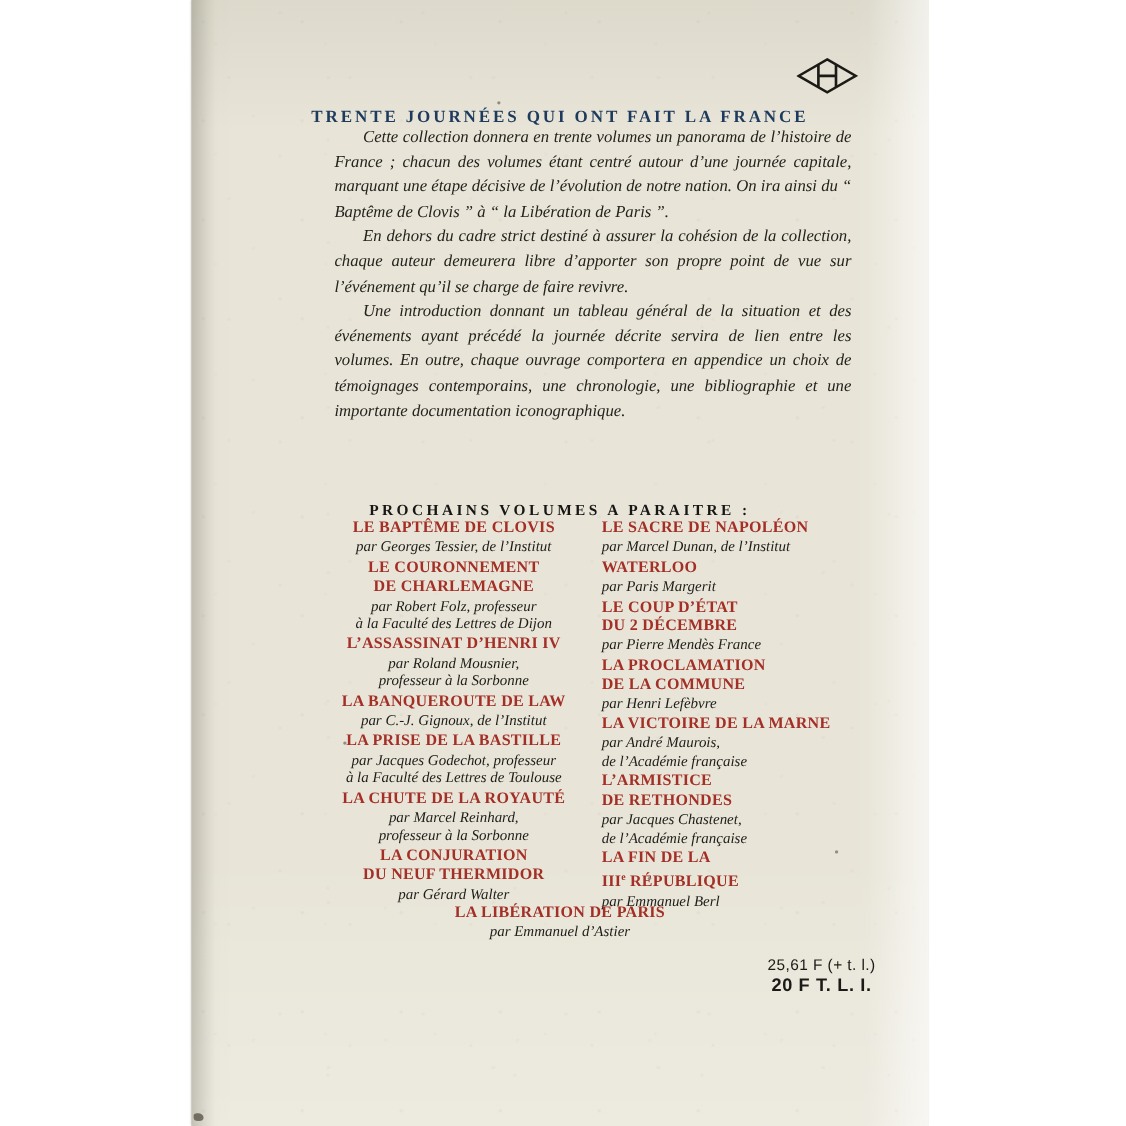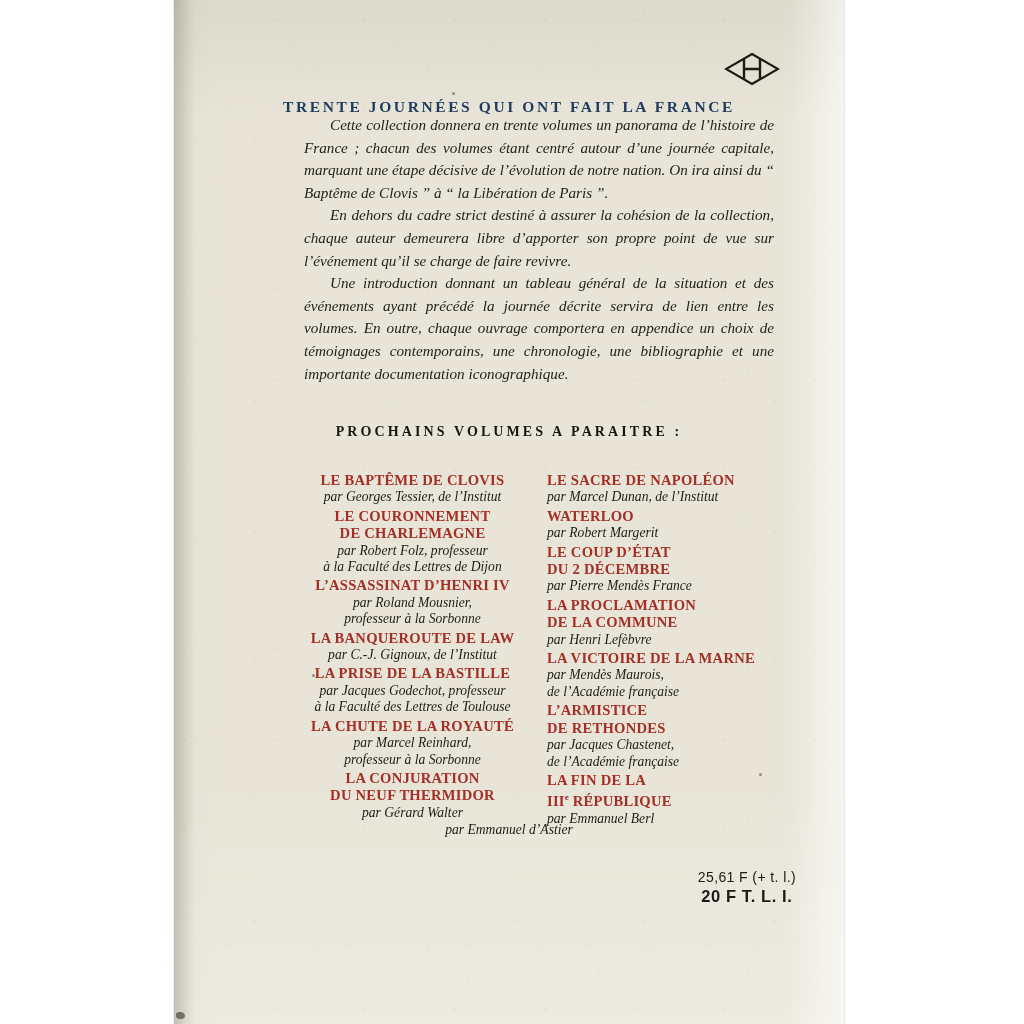--- a/index.html
+++ b/index.html
@@ -130,21 +130,21 @@
   #blurb p {
     margin: 0 0 0 0;
     text-indent: 26px;
   }
   #blurb p:last-child { margin-bottom: 0; }
 
   
   #upcoming-heading {
     position: absolute;
     left: 0; right: 0;
-    top: 424px;
+    top: 457px;
     text-align: center;
     color: #171614;
     font-size: 14px;
     font-weight: bold;
     letter-spacing: 3.1px;
     font-family: "Liberation Serif", "DejaVu Serif", serif;
   }
 
   
   #columns {
@@ -260,41 +260,42 @@
             <div class="vol-author">par Marcel Reinhard,
 professeur à la Sorbonne</div>
             <div class="vol-title">LA CONJURATION
 DU NEUF THERMIDOR</div>
             <div class="vol-author">par Gérard Walter</div>
           </div>
         <div class="vol-col right">
             <div class="vol-title">LE SACRE DE NAPOLÉON</div>
             <div class="vol-author">par Marcel Dunan, de l’Institut</div>
             <div class="vol-title">WATERLOO</div>
-            <div class="vol-author">par Robert Margerit</div>
+            <div class="vol-author">par Paris Margerit</div>
             <div class="vol-title">LE COUP D’ÉTAT
 DU 2 DÉCEMBRE</div>
             <div class="vol-author">par Pierre Mendès France</div>
             <div class="vol-title">LA PROCLAMATION
 DE LA COMMUNE</div>
             <div class="vol-author">par Henri Lefèbvre</div>
             <div class="vol-title">LA VICTOIRE DE LA MARNE</div>
-            <div class="vol-author">par Mendès Maurois,
+            <div class="vol-author">par André Maurois,
 de l’Académie française</div>
             <div class="vol-title">L’ARMISTICE
 DE RETHONDES</div>
             <div class="vol-author">par Jacques Chastenet,
 de l’Académie française</div>
             <div class="vol-title">LA FIN DE LA
 III<sup>e</sup> RÉPUBLIQUE</div>
             <div class="vol-author">par Emmanuel Berl</div>
           </div>
       </div>
 
       <div id="final-volume">
+        <div class="vol-title">LA LIBÉRATION DE PARIS</div>
         <div class="vol-author">par Emmanuel d’Astier</div>
       </div>
 
       <div id="price">
         <div class="line1">25,61 F (+ t. l.)</div>
         <div class="line2">20 F T. L. I.</div>
       </div>
 
     </div>
   </div>

